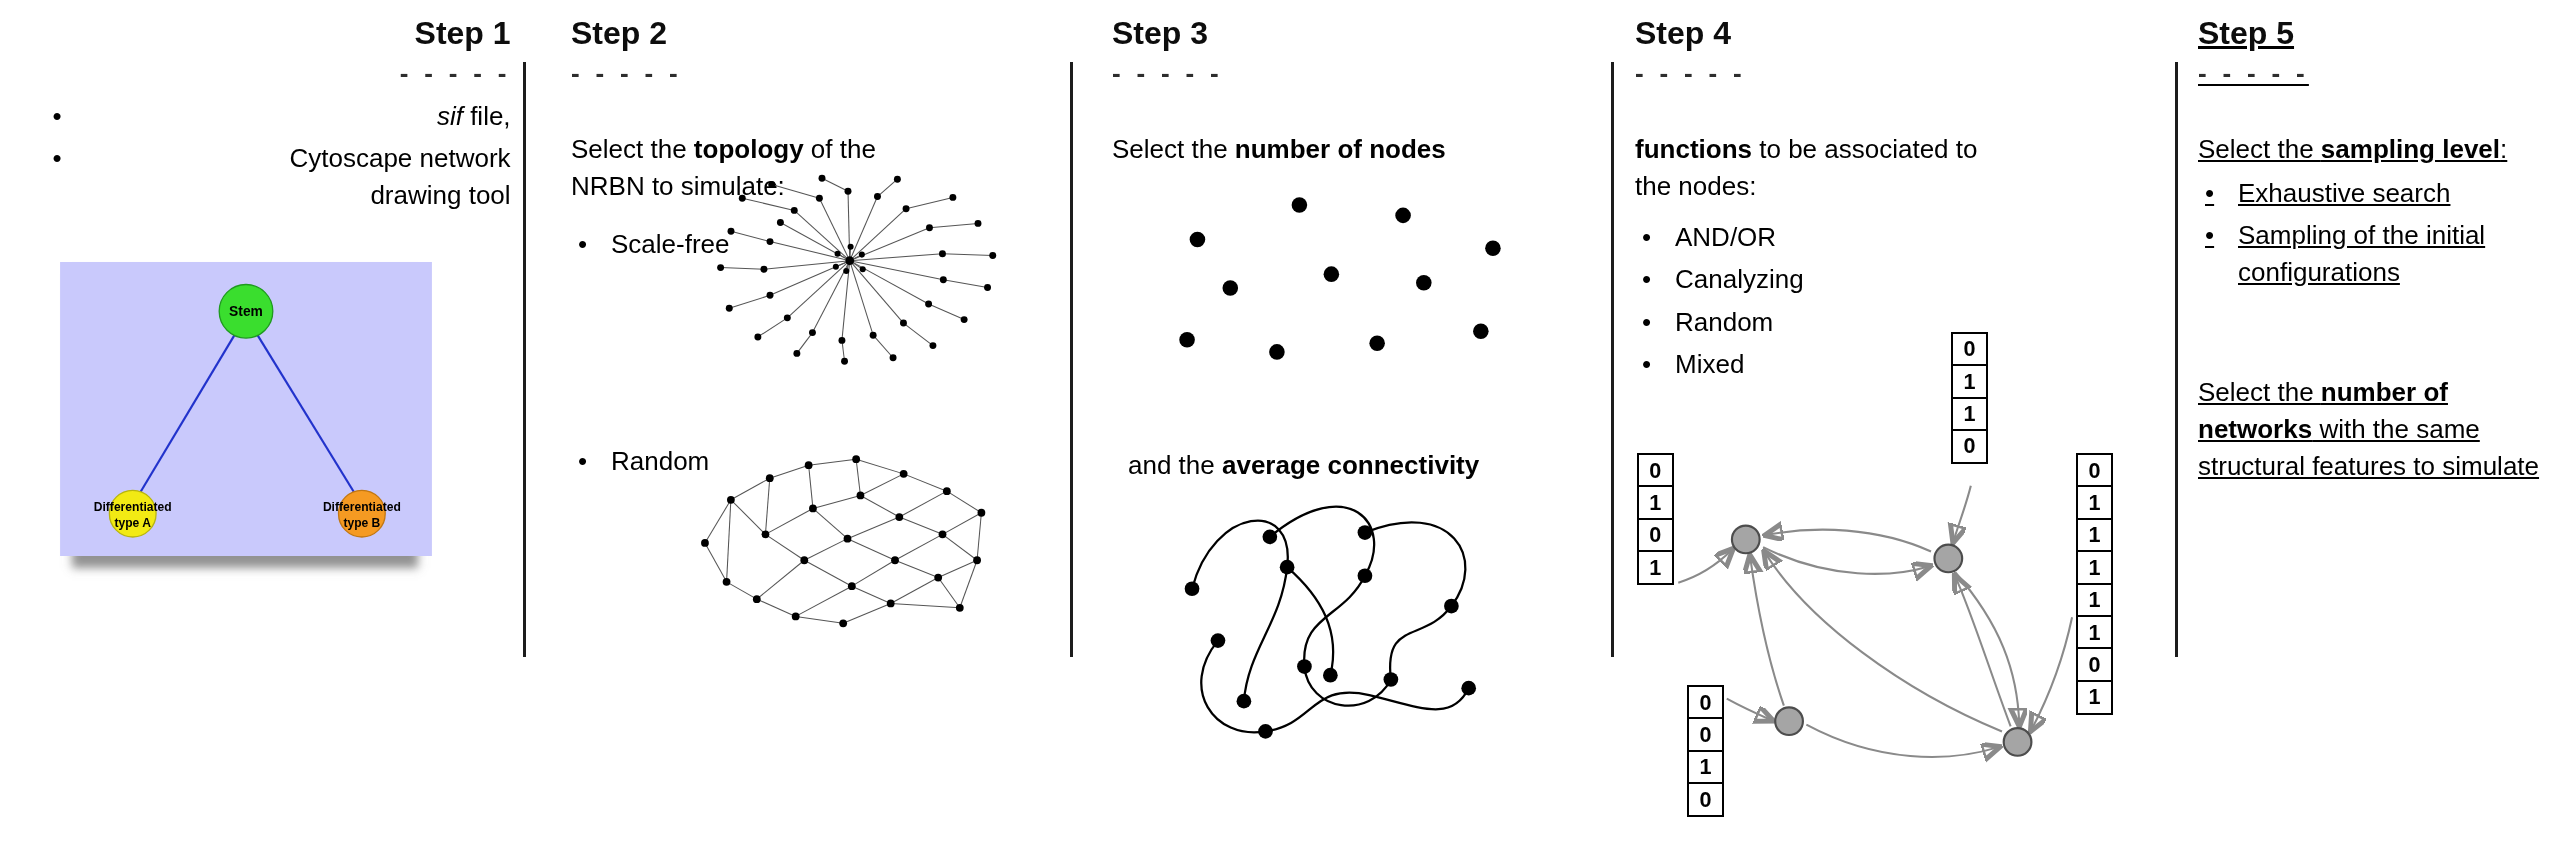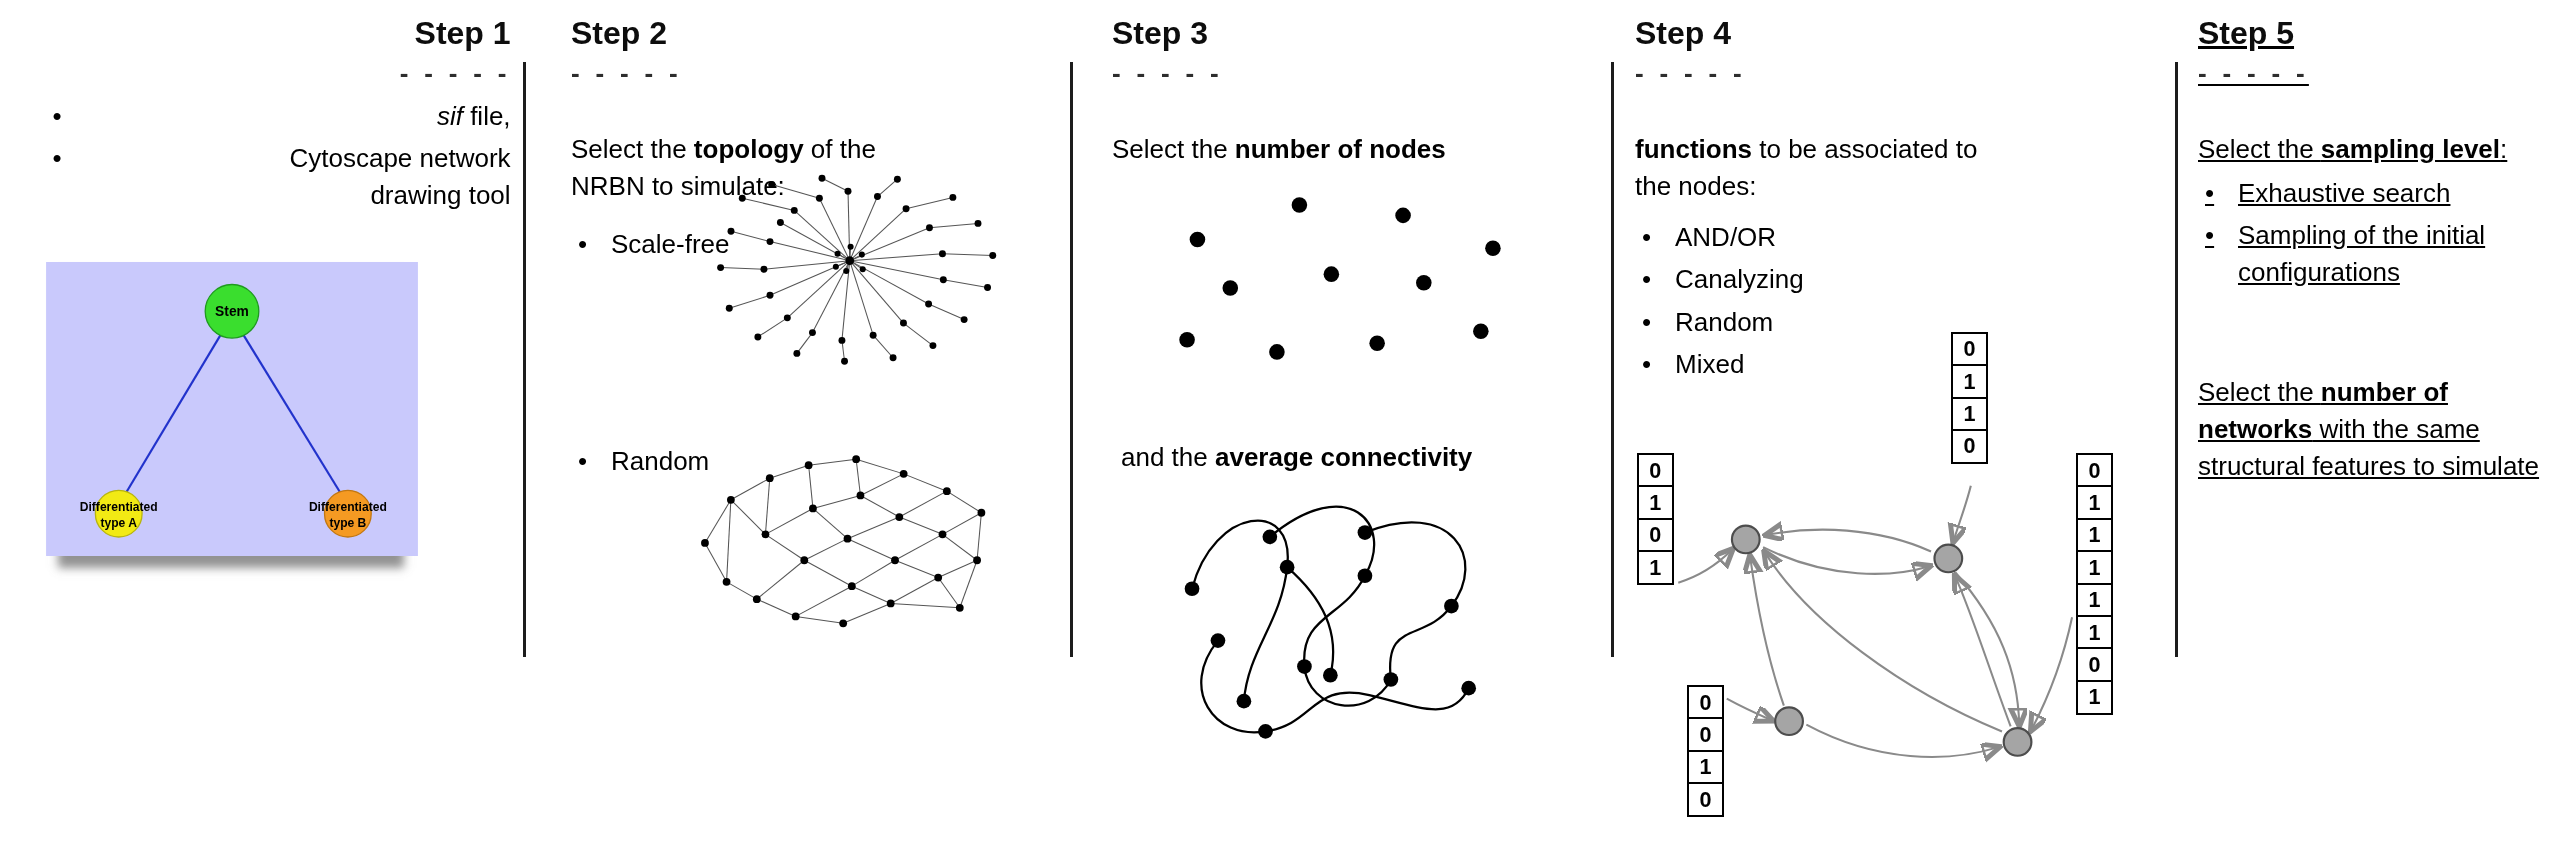--- a/index.html
+++ b/index.html
@@ -13,21 +13,21 @@
   .title { font-size:32px; font-weight:700; line-height:40px; color:#0d0d0d; }
   .dashes { margin-top:5.2px; font-size:26px; font-weight:700; letter-spacing:4.3px; color:#2e2e2e; }
   .para { margin-top:42px; font-size:26px; line-height:37px; }
   .line { display:block; white-space:nowrap; }
   .b { font-weight:700; }
   .it { font-style:italic; }
   .bullet { display:flex; font-size:26px; line-height:37px; margin-top:5.2px; }
   .dot { flex:0 0 40px; padding-left:7px; }
   .btext { flex:1 1 auto; }
   .abs { position:absolute; }
-  .tree-figure { position:relative; margin:48px 0 0 24px; width:346px; height:294px;
+  .tree-figure { position:relative; margin:48px 0 0 38px; width:346px; height:294px;
                  box-shadow:12px 12px 8.7px rgba(105,105,105,0.72); }
   .svgt { font-family:"Liberation Sans", sans-serif; font-weight:700; font-size:16px; fill:#000; }
   .svgt-sm { font-size:14px; }
   .fig4 { position:absolute; left:0; top:310px; width:502px; height:528px; }
   .tt { position:absolute; display:flex; flex-direction:column; }
   .tt-cell { width:37px; height:35px; border:2.6px solid #000; background:#fff;
              font-size:21.6px; font-weight:700; display:flex; align-items:center; justify-content:center; }
   .tt-cell + .tt-cell { margin-top:-2.6px; }
   .net line { stroke:#555; stroke-width:1.2; }
   .net circle { fill:#000; }
@@ -270,21 +270,21 @@
         <circle cx="392" cy="72" r="9"></circle>
         <circle cx="88" cy="118" r="9"></circle>
         <circle cx="205" cy="102" r="9"></circle>
         <circle cx="312" cy="112" r="9"></circle>
         <circle cx="38" cy="178" r="9"></circle>
         <circle cx="142" cy="192" r="9"></circle>
         <circle cx="258" cy="182" r="9"></circle>
         <circle cx="378" cy="168" r="9"></circle>
     </g>
   </svg>
-  <p class="para abs" style="left:9px; top:418px; margin-top:8px">
+  <p class="para abs" style="left:16px; top:418px; margin-top:16px">
     <span class="line"><span>and the </span><span class="b">average connectivity</span></span>
   </p>
   <svg class="abs tangle" style="left:54px; top:472px" width="346" height="268" viewBox="0 0 400 310">
     <g>
       <path d="M30,120 C55,25 150,15 140,95 C133,160 95,190 90,250"></path>
       <path d="M120,60 C210,-15 265,45 230,105 C205,155 155,150 160,210 C165,262 235,272 260,225"></path>
       <path d="M230,55 C330,15 372,85 330,140 C298,183 252,155 260,225"></path>
       <path d="M60,180 C15,235 55,295 115,285 C172,277 168,228 235,243 C293,257 330,275 350,235"></path>
       <path d="M140,95 C180,130 202,170 190,220"></path>
     </g>

